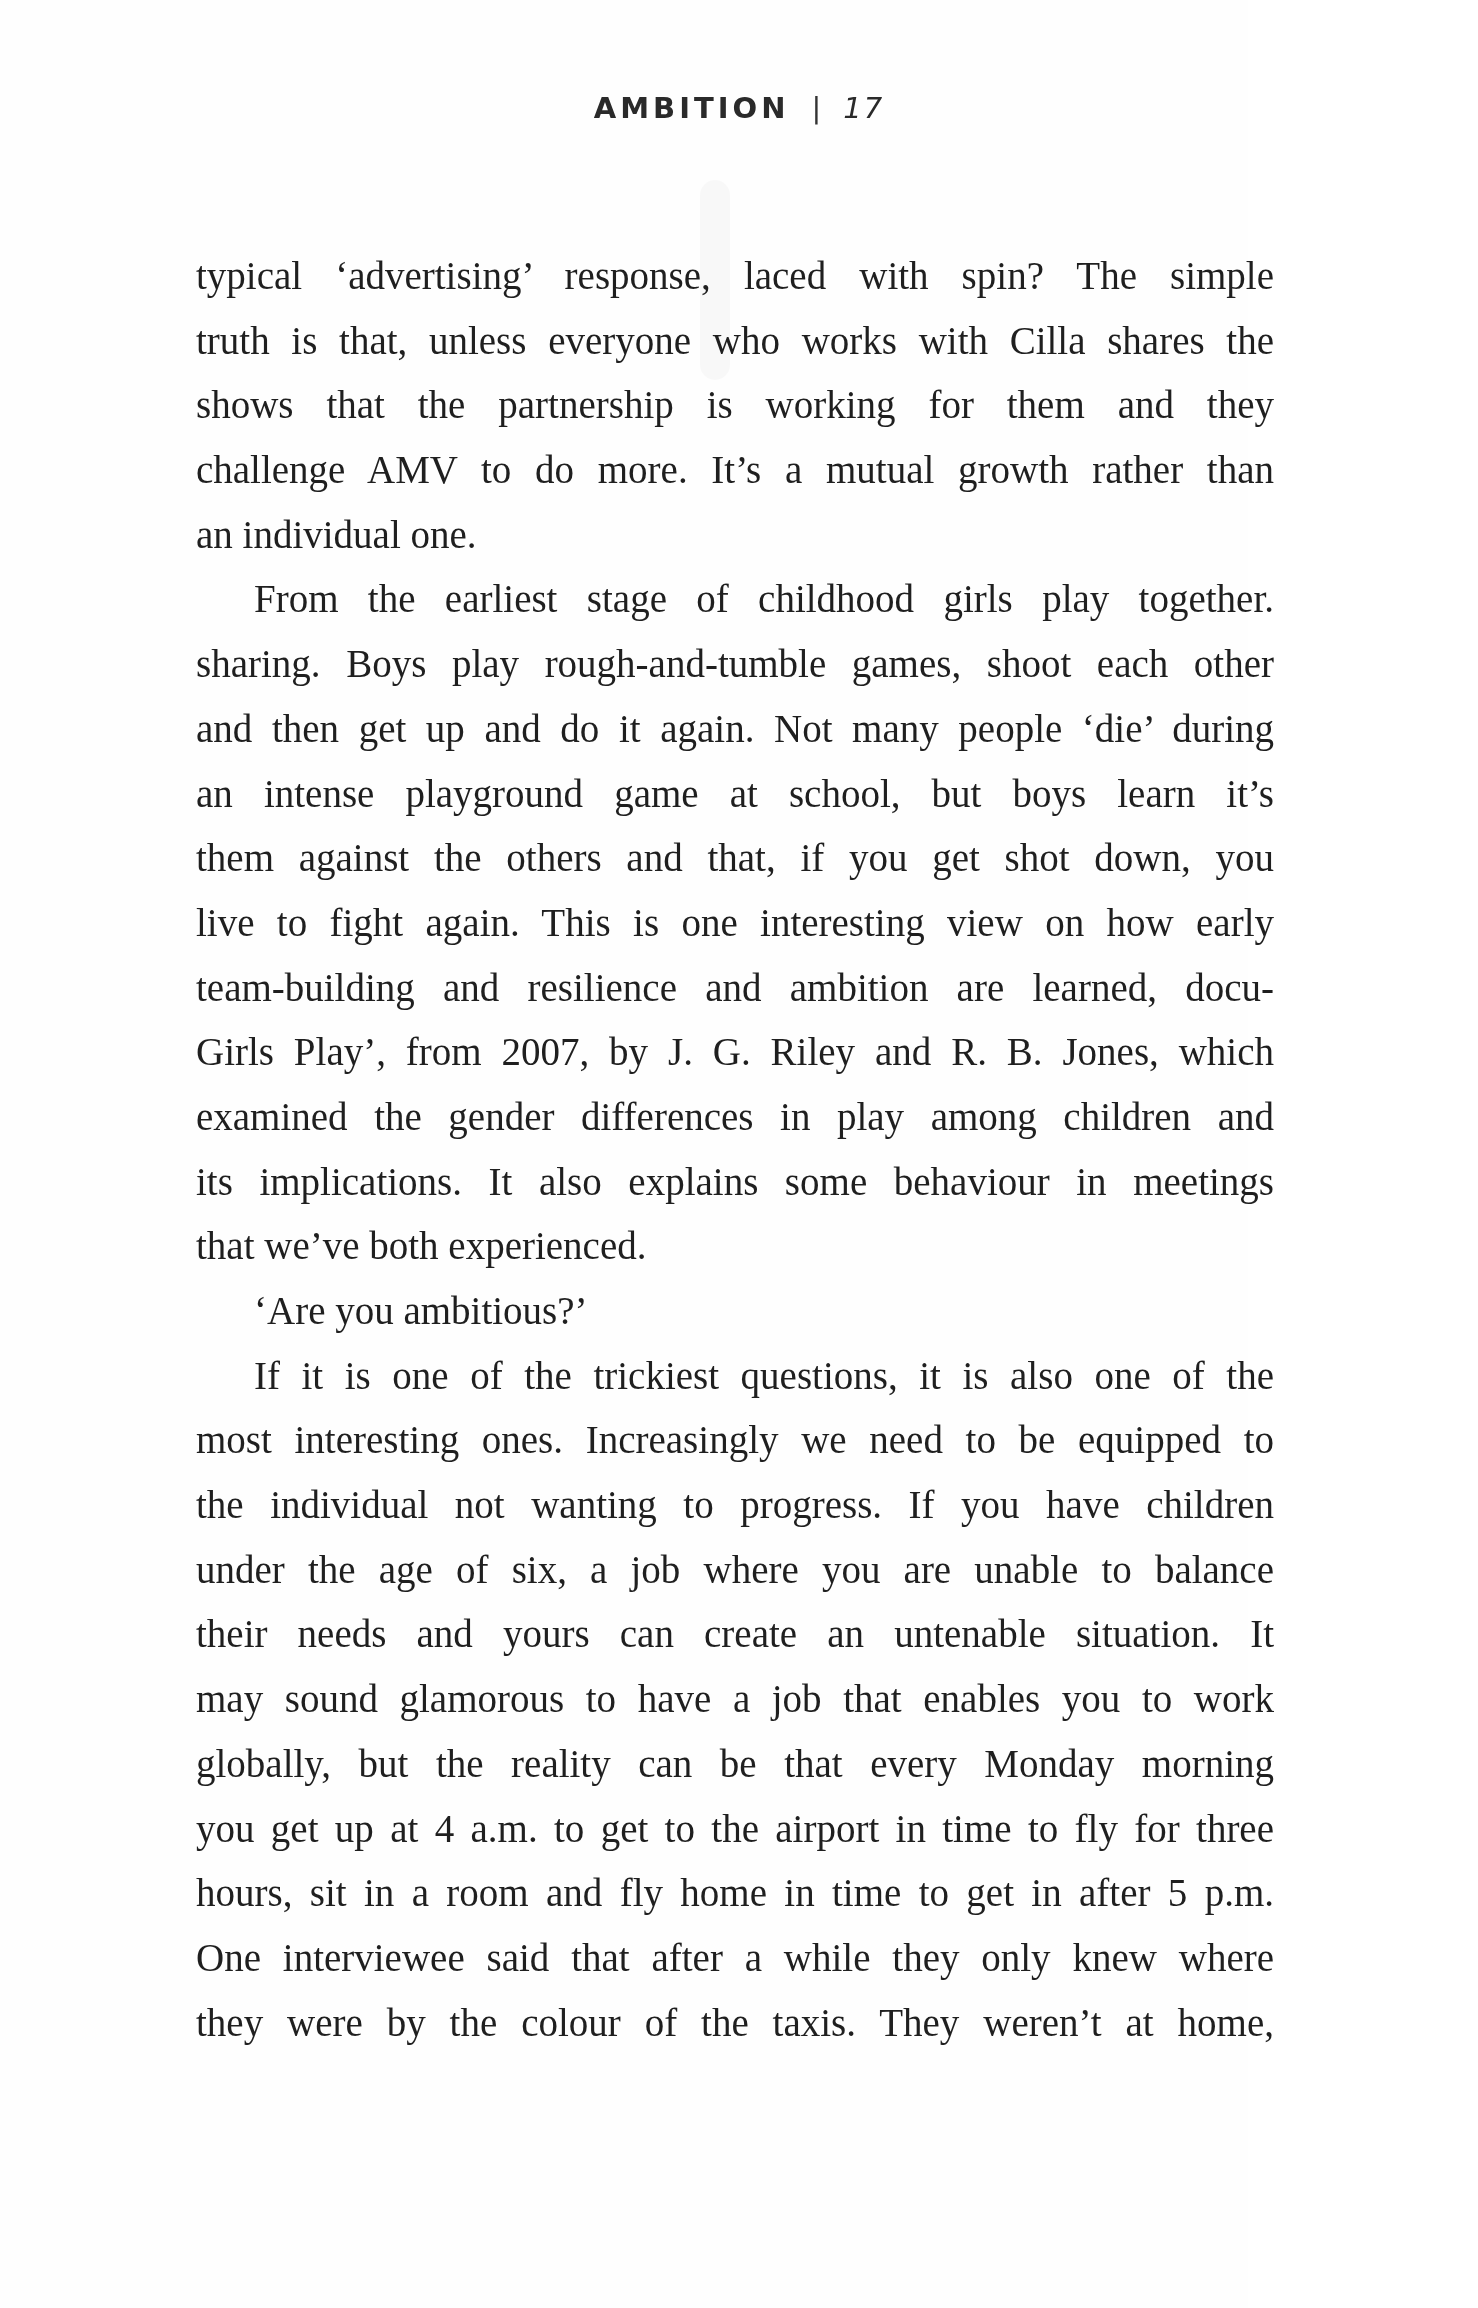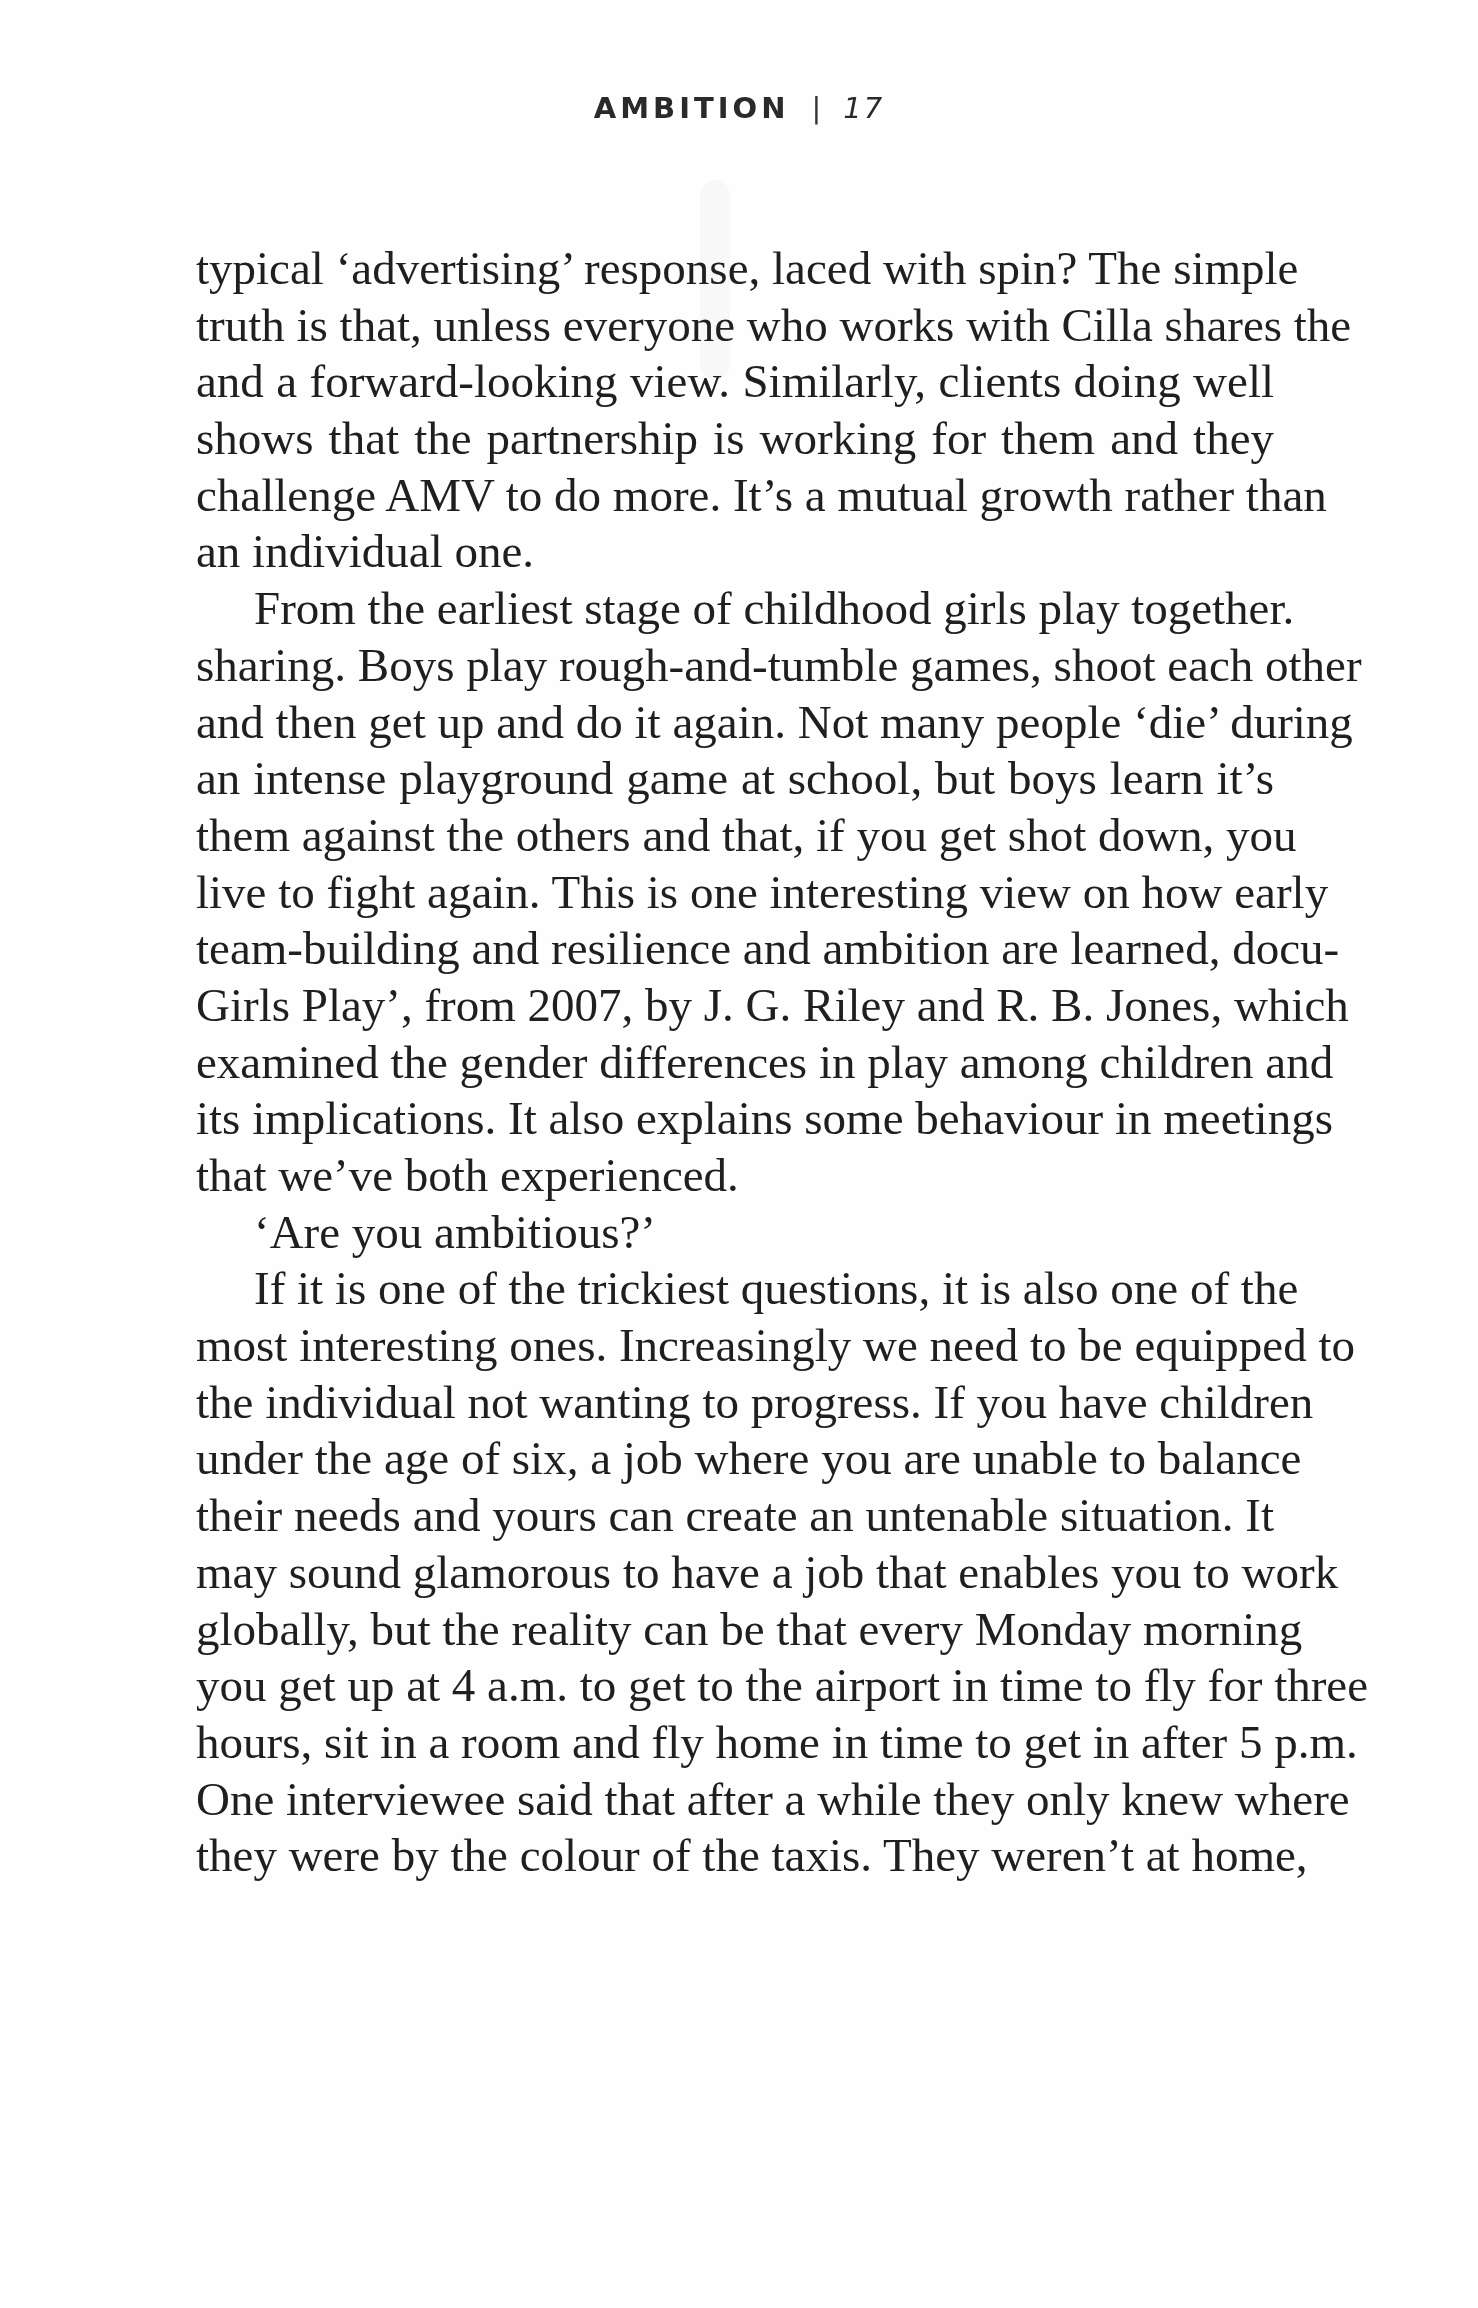--- a/index.html
+++ b/index.html
@@ -19,43 +19,42 @@
   .running-head .sep { display: inline-block; margin: 0 22px; font-weight: normal; letter-spacing: 0; color: #333; }
   .running-head .folio {
     font-family: "DejaVu Sans", "Liberation Sans", sans-serif; font-style: italic;
     font-weight: normal; letter-spacing: 2px;
   }
   .body-text {
     position: absolute; left: 196px; top: 240px; width: 1078px;
   }
   .line {
     display: block; height: 56.7px; line-height: 56.7px;
-    font-size: 47px; white-space: nowrap;
-    text-align: justify; text-align-last: justify;
+    font-size: 39px; white-space: nowrap;
+    text-align: justify; text-align-last: justify; margin-top: 8px;
   }
   .line.last { text-align: center; text-align-last: left; }
   .line.indent { padding-left: 58px; }
   .smudge { position: absolute; background: rgba(0,0,0,0.025); border-radius: 40px; }
 </style>
 </head>
 <body>
 
 <div class="page">
   <div class="smudge" style="left:700px;top:180px;width:30px;height:200px;"></div>
 
   <div class="running-head">
     <span>AMBITION</span><span class="sep">|</span><span class="folio">17</span>
   </div>
 
   <div class="body-text">
 
     <div>
       <span class="line">typical ‘advertising’ response, laced with spin? The simple</span>
       <span class="line">truth is that, unless everyone who works with Cilla shares the</span>
-      <span class="line">and a forward-looking view. Similarly, clients doing well</span>
       <span class="line">shows that the partnership is working for them and they</span>
       <span class="line">challenge AMV to do more. It’s a mutual growth rather than</span>
       <span class="line last">an individual one.</span>
     </div>
 
     <div>
       <span class="line indent">From the earliest stage of childhood girls play together.</span>
       <span class="line">sharing. Boys play rough-and-tumble games, shoot each other</span>
       <span class="line">and then get up and do it again. Not many people ‘die’ during</span>
       <span class="line">an intense playground game at school, but boys learn it’s</span>

